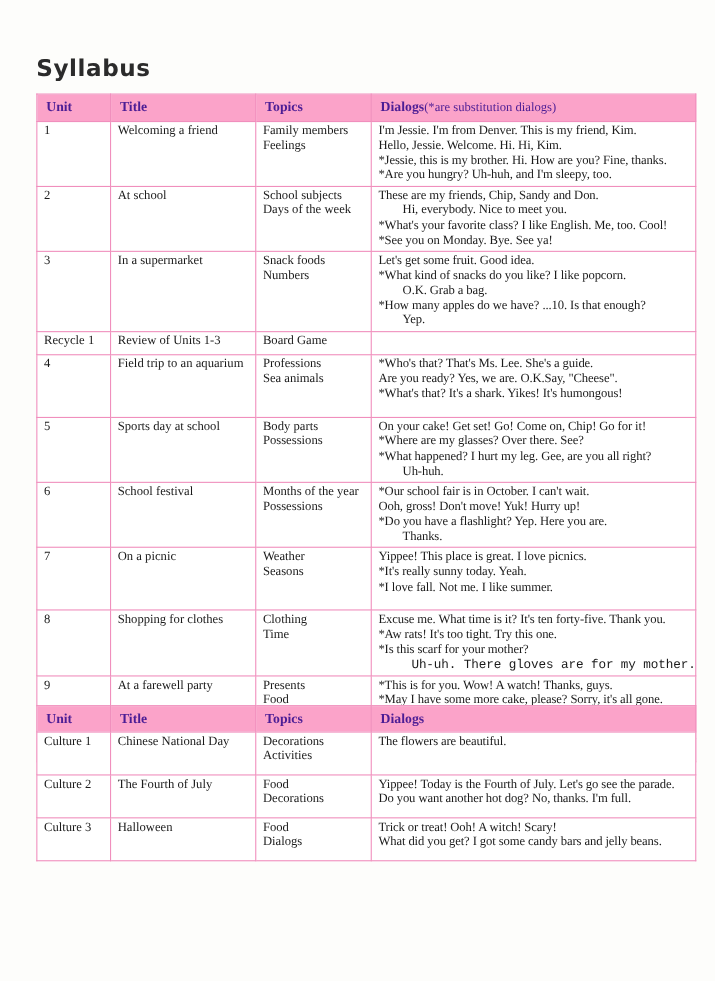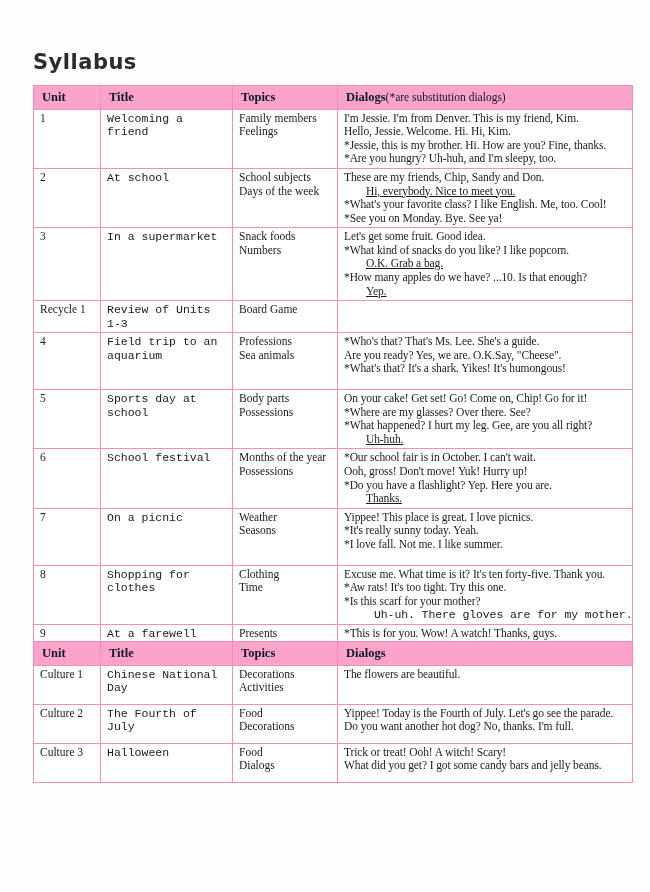--- a/index.html
+++ b/index.html
@@ -49,46 +49,46 @@
     line-height: 1.18;
   }
   table.syl thead th {
     background: #fba3c9;
     border: 1px solid #f08fbd;
     font-family: "Liberation Serif", serif;
     font-weight: bold;
     font-size: 12.5px;
     text-align: left;
     padding: 4px 4px 4px 8px;
-    color: #0f172a;
+    color: #4c1d95;
     height: 14px;
   }
   th.hdr-dialogs .sub {
     font-weight: normal;
     font-size: 11.5px;
     text-align: center;
   }
   
   #table-main col.c-unit   { width: 67px; }
   #table-main col.c-title  { width: 132px; }
   #table-main col.c-topics { width: 105px; }
   #table-main col.c-dial   { width: 295px; }
   
   #table-culture col.c-unit   { width: 67px; }
   #table-culture col.c-title  { width: 132px; }
   #table-culture col.c-topics { width: 105px; }
   #table-culture col.c-dial   { width: 295px; }
 
   td.cell-unit   { font-size: 11.5px; padding-left: 7px; }
-  td.cell-title  { font-size: 12px; padding-left: 12px; font-family: Liberation Mono, monospace; }
+  td.cell-title  { font-size: 12px; padding-left: 12px; }
   td.cell-topics { font-size: 11.5px; padding-left: 7px; }
   td.cell-dialogs{ font-size: 11.5px; padding-left: 6px; letter-spacing: -0.1px; }
 
   .line { display: block; white-space: pre; }
-  .indent1 { padding-left: 22px; text-decoration: underline; }
+  .indent1 { padding-left: 22px; }
   .indent2 { padding-left: 30px; font-family: Liberation Mono, monospace; }
 
   tr.row-unit td { height: 52px; }
   tr.row-recycle td { height: 16px; }
   tr.row-culture td { height: 34px; }
 
   td.empty { }
 </style>
 </head>
 <body>

